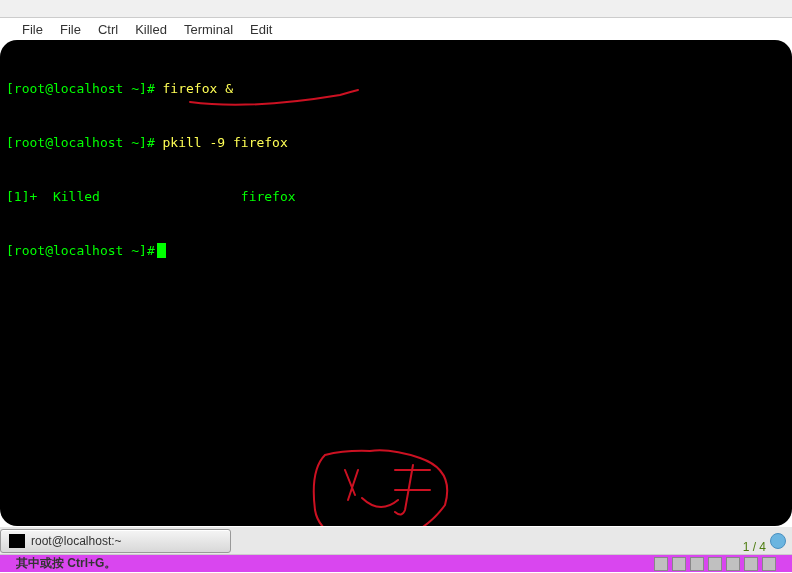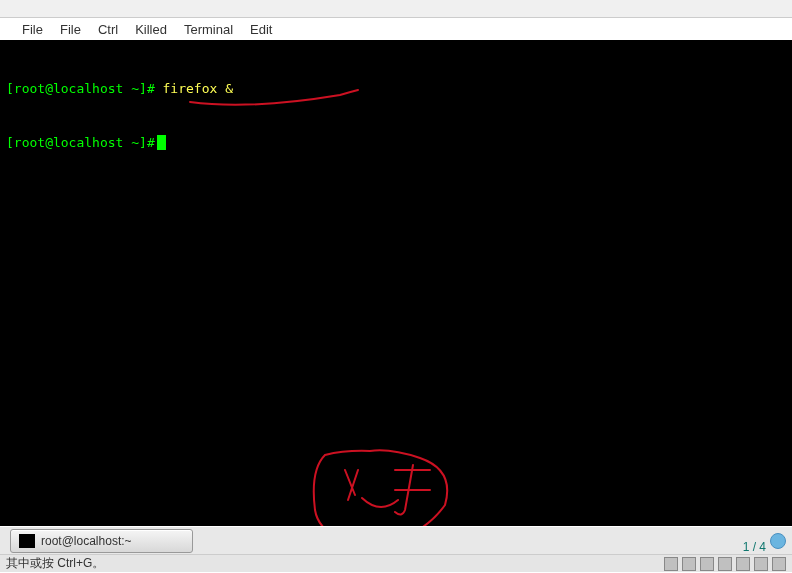--- a/index.html
+++ b/index.html
@@ -33,20 +33,21 @@
     .terminal {
       background: #000000;
       height: 486px;
       font-family: "DejaVu Sans Mono", monospace;
       font-size: 13px;
       line-height: 18px;
       padding: 4px 6px;
       position: relative;
       white-space: pre;
       overflow: hidden;
+      border-radius: 17px;
     }
     .term-line { color: #fff; }
     .prompt-bracket { color: #00ff00; }
     .cmd-yellow { color: #ffff55; }
     .job-green { color: #00ff00; }
     .cursor-block {
       display: inline-block;
       width: 9px;
       height: 15px;
       background: #00ff00;
@@ -56,28 +57,27 @@
     .taskbar {
       height: 28px;
       background: #e8e8e8;
       border-top: 1px solid #fff;
       display: flex;
       align-items: center;
       position: relative;
     }
     .taskbar-button {
       height: 24px;
-      margin-left: 10px;
       background: linear-gradient(#f5f5f5, #d8d8d8);
       border: 1px solid #999;
       border-radius: 3px;
       display: flex;
       align-items: center;
       gap: 6px;
-      padding: 0 60px 0 8px;
+      padding: 0 108px 0 8px;
       font-size: 12px;
       color: #333;
       box-shadow: inset 0 1px 0 #fff;
     }
     .taskbar-button-icon {
       width: 16px;
       height: 14px;
       background: #000;
       position: relative;
     }
@@ -86,42 +86,43 @@
       position: absolute;
       left: 2px;
       top: 3px;
       color: #ccc;
       font-size: 8px;
     }
     .workspace-indicator {
       position: absolute;
       right: 26px;
       font-size: 12px;
-      color: #0f766e;
+      color: #4d7c0f;
       margin-top: 12px;
     }
     .tray-icon-right {
       position: absolute;
       right: 6px;
       width: 16px;
       height: 16px;
       border-radius: 50%;
       background: #6bb5e0;
       border: 1px solid #4a90c0;
     }
     .status-panel {
       height: 18px;
-      background: #e5e5e5;
+      background: #d946ef;
       display: flex;
       align-items: center;
       justify-content: space-between;
-      padding: 0 6px;
+      padding: 0 16px;
       font-size: 12px;
       color: #333;
       border-top: 1px solid #ccc;
+      font-weight: bold;
     }
     .tray-icons {
       display: flex;
       gap: 4px;
       align-items: center;
     }
     .tray-icon {
       width: 14px;
       height: 14px;
       background: #c0c0c0;
@@ -144,20 +145,22 @@
   <span class="menu-item">File</span>
   <span class="menu-item">File</span>
   <span class="menu-item">Ctrl</span>
   <span class="menu-item">Killed</span>
   <span class="menu-item">Terminal</span>
   <span class="menu-item">Edit</span>
 </div>
 
 <div class="terminal">
   <div class="term-line"><span class="prompt-bracket">[root@localhost ~]#</span><span class="cmd-yellow"> firefox &amp;</span></div>
+  <div class="term-line"><span class="prompt-bracket">[root@localhost ~]#</span><span class="cmd-yellow"> pkill -9 firefox</span></div>
+  <div class="term-line"><span class="job-green">[1]+  Killed                  firefox</span></div>
   <div class="term-line"><span class="prompt-bracket">[root@localhost ~]#</span><span class="cursor-block"></span></div>
 
   <svg class="annotation-svg" width="792" height="486">
     <path d="M 190 62 Q 250 70 340 55 Q 350 52 358 50" stroke="#cc1122" stroke-width="2" fill="none" stroke-linecap="round"></path>
     <path d="M 325 415 Q 310 430 315 470 Q 320 500 370 505 Q 420 500 445 465 Q 455 430 420 418 Q 390 408 370 411 Q 345 410 325 415 Z" stroke="#cc1122" stroke-width="2" fill="none" stroke-linecap="round"></path>
     <path d="M 345 430 L 355 455 M 358 430 L 348 460 M 362 458 Q 380 475 398 460" stroke="#cc1122" stroke-width="2" fill="none" stroke-linecap="round"></path>
     <path d="M 395 430 L 430 430 M 395 450 L 430 450 M 413 425 L 405 470 Q 402 478 395 472" stroke="#cc1122" stroke-width="2" fill="none" stroke-linecap="round"></path>
   </svg>
 </div>
 

